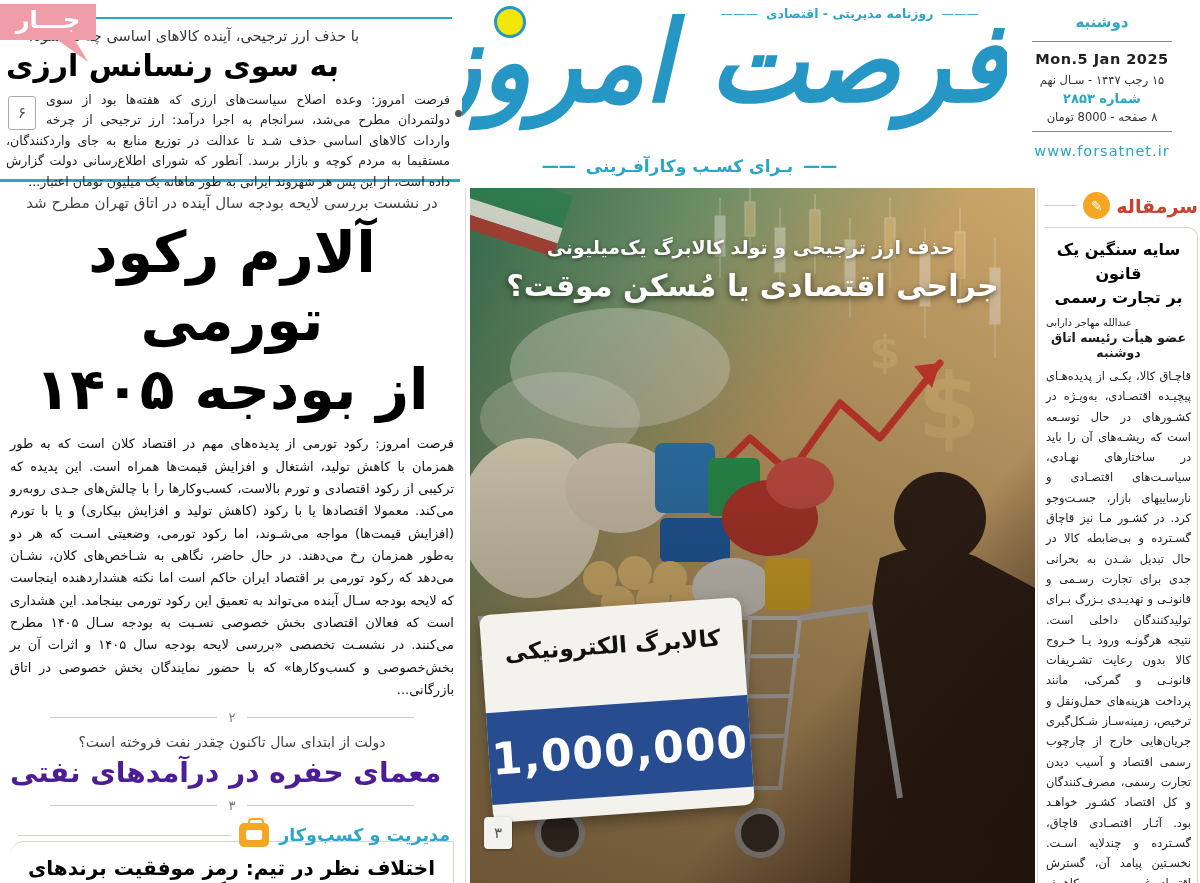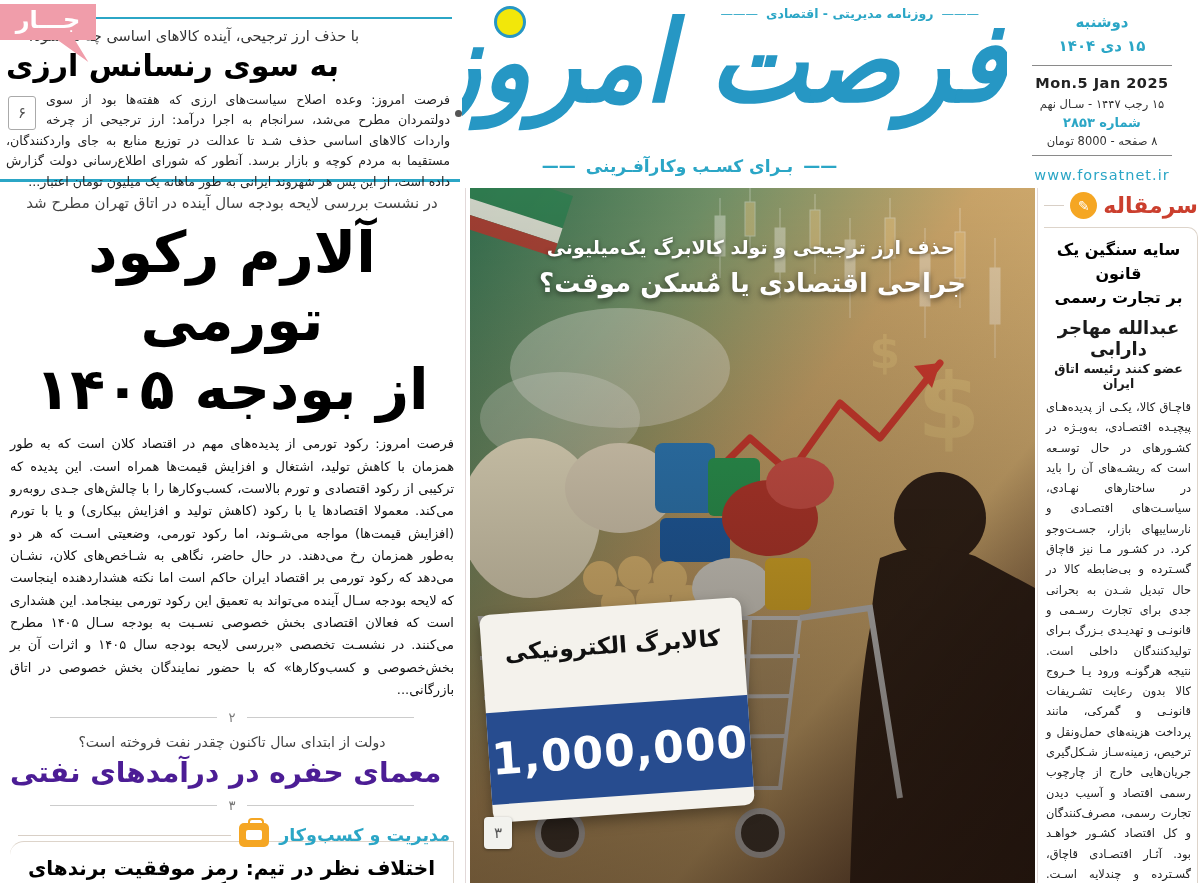--- a/index.html
+++ b/index.html
@@ -70,42 +70,42 @@
   .biz-box { border:1px solid #ddd4ca; border-radius:14px 0 0 0; border-bottom:none; border-left:none;
     margin-top:-6px; padding:14px 10px 0 10px; }
   .biz-head { text-align:center; font-size:20px; font-weight:900; color:#000; margin-bottom:8px; }
 
   
   .photo { position:absolute; left:470px; top:188px; width:565px; height:695px; overflow:hidden; background:#8a8a6a; }
   .photo svg.bg { position:absolute; inset:0; }
   .ph-kicker { position:absolute; top:48px; left:0; right:4px; text-align:center; color:#fff;
     font-size:19px; font-weight:bold; text-shadow:0 1px 4px rgba(0,0,0,.55); }
   .ph-head { position:absolute; top:80px; left:0; right:0; text-align:center; color:#fff;
-    font-size:26px; font-weight:900; text-shadow:0 2px 6px rgba(0,0,0,.6); }
+    font-size:30px; font-weight:900; text-shadow:0 2px 6px rgba(0,0,0,.6); }
   .ph-card { position:absolute; left:16px; top:418px; width:262px; height:208px; background:#f4f2ec;
     border-radius:10px; transform:rotate(-4deg); box-shadow:0 6px 14px rgba(0,0,0,.35); overflow:hidden; }
   .ph-card-title { text-align:center; font-size:23px; font-weight:900; color:#111; margin-top:26px; }
   .ph-card-band { position:absolute; left:-10px; right:-10px; bottom:18px; height:92px; background:#274c8f;
     display:flex; align-items:center; justify-content:center; }
   .ph-card-amount { color:#fff; font-weight:900; font-size:44px; letter-spacing:1px; direction:ltr; }
   .ph-badge { position:absolute; left:14px; bottom:34px; width:28px; height:32px; background:#f2f2ee;
     border-radius:4px; display:flex; align-items:center; justify-content:center;
     color:#555; font-size:15px; box-shadow:0 1px 3px rgba(0,0,0,.4); }
 
   
   .edcol { position:absolute; left:1040px; top:188px; width:160px; height:695px; padding:0 2px 0 4px; overflow:hidden; }
   .ed-header { display:flex; align-items:center; justify-content:flex-start; gap:6px; margin-top:4px; }
-  .ed-title { color:#cb3f2e; font-weight:900; font-size:22px; }
+  .ed-title { color:#cb3f2e; font-weight:900; font-size:19px; }
   .ed-icon { width:27px; height:27px; border-radius:50%; background:#f5a623; color:#fff;
     display:flex; align-items:center; justify-content:center; font-size:14px; }
   .ed-header .hline { flex:1; border-top:1px solid #d8cfc6; }
   .ed-box { border-top:1px solid #ddd4ca; border-right:1px solid #ddd4ca; border-radius:0 10px 0 0;
     margin-top:8px; padding:10px 6px 0 2px; }
   .ed-head { text-align:center; font-size:16px; font-weight:900; color:#000; line-height:1.5; }
-  .ed-author { text-align:center; font-size:18px; font-weight:bold; margin-top:7px; }
+  .ed-author { text-align:left; font-size:10px; font-weight:normal; margin-top:7px; }
   .ed-role { text-align:center; font-size:12.5px; font-weight:bold; margin-top:2px; }
   .ed-body { font-size:11.4px; line-height:1.78; text-align:justify; color:#222; margin-top:6px; }
 
   .ltr { direction:ltr; unicode-bidi:embed; display:inline-block; }
 </style>
 </head>
 <body>
 
 <div class="page">
 
@@ -126,21 +126,20 @@
 
   <div class="masthead">
     <div class="mh-tagline-top">روزنامه مدیریتی - اقتصادی</div>
     <div class="mh-title">فرصت امروز</div>
     <div class="mh-dot"></div>
     <div class="mh-tagline-bottom">بـرای کسـب وکارآفـرینی</div>
   </div>
 
   <div class="dateblock">
     <div class="db-weekday">دوشنبه</div>
-    <div class="db-date-fa">۱۵ دی ۱۴۰۴</div>
     <hr class="db-rule">
     <div class="db-en ltr">Mon.5 Jan 2025</div>
     <div class="db-hijri">۱۵ رجب ۱۴۴۷ - سـال نهم</div>
     <div class="db-issue">شماره ۲۸۵۳</div>
     <div class="db-pages">۸ صفحه - 8000 تومان</div>
     <hr class="db-rule">
     <div class="db-site ltr">www.forsatnet.ir</div>
   </div>
 
   <div class="vsep" style="left:465px"></div>
@@ -283,19 +282,19 @@
       <span class="ed-title">سرمقاله</span>
       <span class="ed-icon">✎</span>
       <span class="hline"></span>
     </div>
     <div class="ed-box">
       <div class="ed-head">
         <div>سایه سنگین یک قانون</div>
         <div>بر تجارت رسمی</div>
       </div>
       <div class="ed-author">عبدالله مهاجر دارابی</div>
-      <div class="ed-role">عضو کنند رئیسه اتاق ایران</div>
+      <div class="ed-role">عضو هیأت رئیسه اتاق دوشنبه</div>
       <div class="ed-body">قاچـاق کالا، یکـی از پدیده‌هـای پیچیـده اقتصـادی، به‌ویـژه در کشـورهای در حال توسـعه است که ریشـه‌های آن را باید در ساختارهای نهـادی، سیاسـت‌های اقتصـادی و نارساییهای بازار، جسـت‌وجو کرد. در کشـور مـا نیز قاچاق گسـترده و بی‌ضابطه کالا در حال تبدیل شـدن به بحرانی جدی برای تجارت رسـمی و قانونـی و تهدیـدی بـزرگ بـرای تولیدکنندگان داخلی است. نتیجه هرگونـه ورود یـا خـروج کالا بدون رعایت تشـریفات قانونـی و گمرکی، مانند پرداخت هزینه‌های حمل‌ونقل و ترخیص، زمینه‌سـاز شـکل‌گیری جریان‌هایی خارج از چارچوب رسمی اقتصاد و آسیب دیدن تجارت رسمی، مصرف‌کنندگان و کل اقتصاد کشـور خواهـد بود. آثـار اقتصـادی قاچاق، گسـترده و چندلایه اسـت. نخسـتین پیامد آن، گسترش اقتصاد غیررسمی و کاهـش شـفافیت در گردش کالا و اطلاعـات اقتصادی اسـت. قاچاق با تضعیف تولید داخلـی، رقابت‌پذیری بنگاه‌ها را کاهش داده و زمینه تعطیلی واحدهای تولیدی و افزایش بیکاری را رقـم می‌زند. از سـوی دیگر، کاهش درآمدهای مالیاتی دولت و فرسـایش پایـه مالیاتی، به محدودشـدن توان سیاسـت‌گذاری و تأمین مالی خدمات عمومی، منجر می‌شود. افزون بر این، قاچاق موجب انحراف تخصیص منابع، برهـم خـوردن نظم بـازار و تضعیف قواعد رقابت سالم می‌گردد.</div>
 
     </div>
   </div>
 
 </div>
 
 </body></html>

